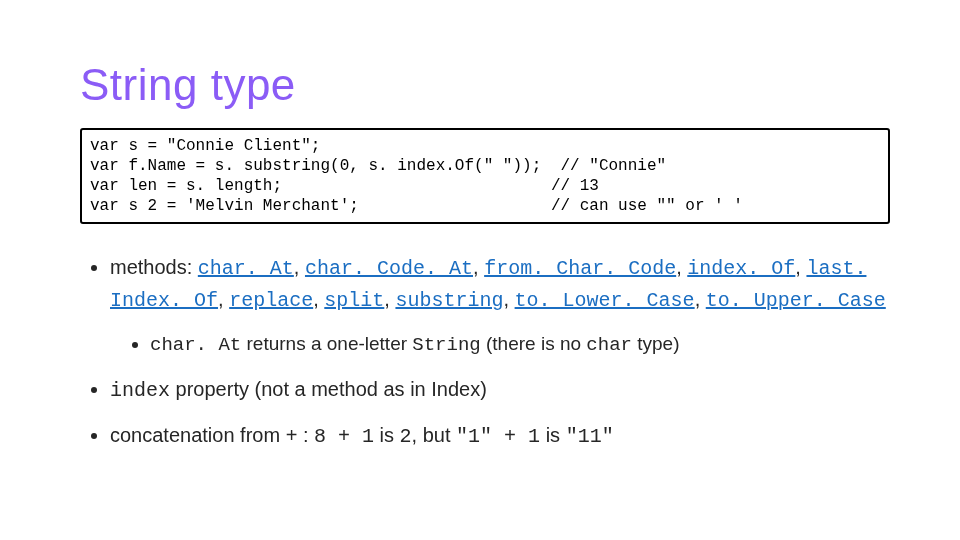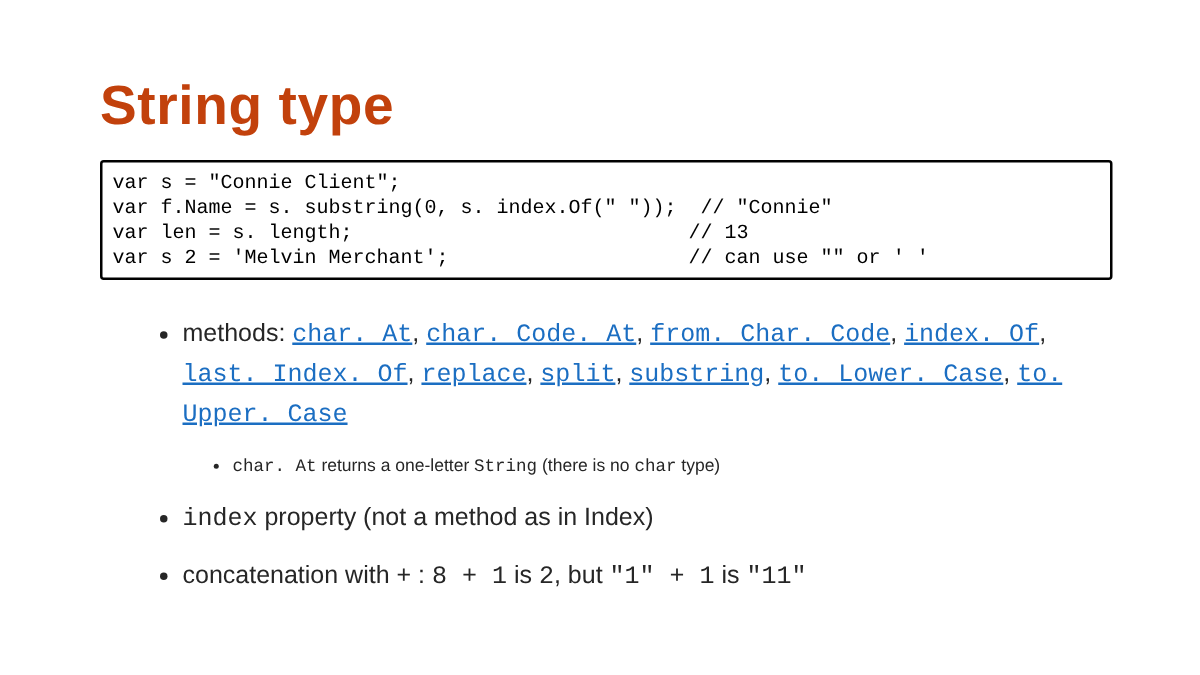--- a/index.html
+++ b/index.html
@@ -10,22 +10,22 @@
     background: #ffffff;
     font-family: "Segoe UI", "Helvetica Neue", Arial, sans-serif;
     color: #222;
   }
   .slide {
     box-sizing: border-box;
     padding: 60px 70px 0 80px;
   }
   .title {
     font-size: 44px;
-    font-weight: 700;
-    color: #c2410c;
+    font-weight: 400;
+    color: #8b5cf6;
     margin: 0 0 18px 0;
     letter-spacing: 0.5px;
   }
   .codebox {
     border: 2px solid #000;
     border-radius: 3px;
     padding: 6px 8px 6px 8px;
     font-family: "Courier New", Courier, monospace;
     font-size: 16px;
     line-height: 1.25;
@@ -36,29 +36,28 @@
   ul.top {
     list-style: disc;
     padding-left: 30px;
     margin: 0;
   }
   ul.top > li {
     font-size: 20px;
     line-height: 1.5;
     margin-bottom: 14px;
     color: #262626;
-    margin-left: 36px;
   }
   ul.sub {
     list-style: disc;
     padding-left: 40px;
     margin-top: 14px;
   }
   ul.sub > li {
-    font-size: 14px;
+    font-size: 19px;
     line-height: 1.5;
   }
   .mono {
     font-family: "Courier New", Courier, monospace;
   }
   .link {
     font-family: "Courier New", Courier, monospace;
     color: #1b6ec2;
     text-decoration: underline;
   }
@@ -81,17 +80,17 @@
       <ul class="sub">
         <li>
           <span class="mono">char. At</span><span> returns a one-letter </span><span class="mono">String</span><span> (there is no </span><span class="mono">char</span><span> type)</span>
         </li>
       </ul>
     </li>
     <li>
       <span class="mono">index</span><span> property (not a method as in Index)</span>
     </li>
     <li>
-      <span>concatenation with + : </span><span class="mono">8 + 1</span><span> is </span><span class="mono">2</span><span>, but </span><span class="mono">"1" + 1</span><span> is </span><span class="mono">"11"</span>
+      <span>concatenation from + : </span><span class="mono">8 + 1</span><span> is </span><span class="mono">2</span><span>, but </span><span class="mono">"1" + 1</span><span> is </span><span class="mono">"11"</span>
     </li>
   </ul>
 
 </div>
 
 </body></html>

